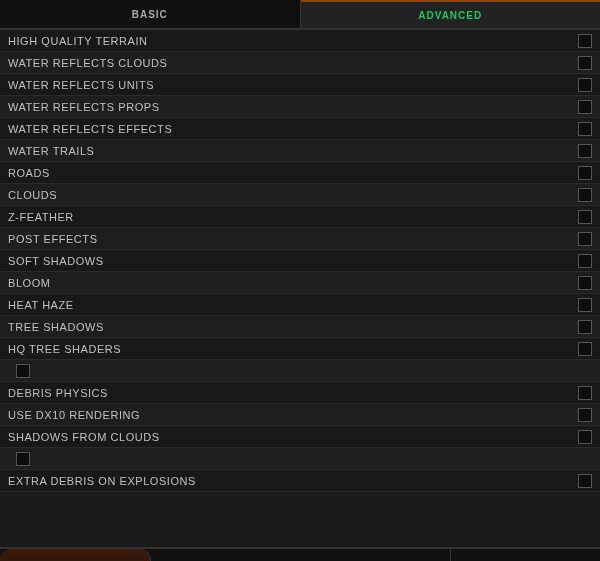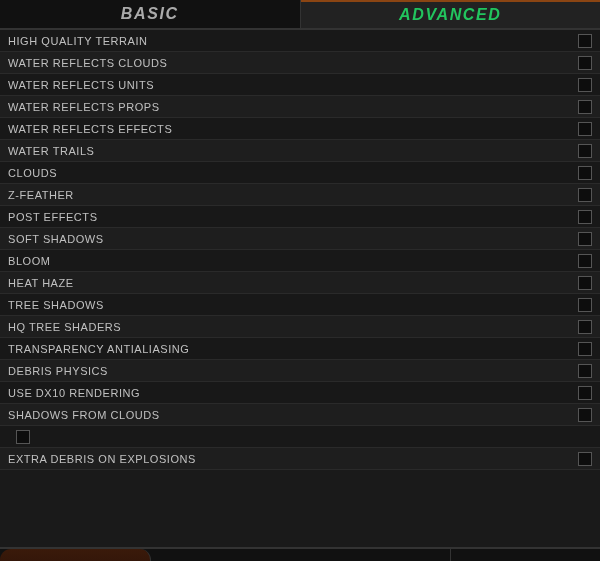--- a/index.html
+++ b/index.html
@@ -20,26 +20,25 @@
       background: #111;
       border-bottom: 2px solid #333;
       height: 30px;
     }
     .tab {
       flex: 1;
       display: flex;
       align-items: center;
       justify-content: center;
       cursor: pointer;
-      font-size: 16px;
+      font-size: 10px;
       font-weight: bold;
       letter-spacing: 0.1em;
       color: #aaa;
       border-right: 1px solid #333;
-      font-style: italic;
     }
     .tab.active {
       background: #222;
       color: #22c55e;
       border-top: 2px solid #8b4513;
     }
     .tab:last-child { border-right: none; }
 
     
     .settings-area {
@@ -159,20 +158,24 @@
       </div>
       <div class="setting-row">
         <span class="setting-label">WATER REFLECTS EFFECTS</span>
         <div class="setting-checkbox"></div>
       </div>
       <div class="setting-row">
         <span class="setting-label">WATER TRAILS</span>
         <div class="setting-checkbox"></div>
       </div>
       <div class="setting-row">
+        <span class="setting-label">ROADS</span>
+        <div class="setting-checkbox"></div>
+      </div>
+      <div class="setting-row">
         <span class="setting-label">CLOUDS</span>
         <div class="setting-checkbox"></div>
       </div>
       <div class="setting-row">
         <span class="setting-label">Z-FEATHER</span>
         <div class="setting-checkbox"></div>
       </div>
       <div class="setting-row">
         <span class="setting-label">POST EFFECTS</span>
         <div class="setting-checkbox"></div>
@@ -191,21 +194,20 @@
       </div>
       <div class="setting-row">
         <span class="setting-label">TREE SHADOWS</span>
         <div class="setting-checkbox"></div>
       </div>
       <div class="setting-row">
         <span class="setting-label">HQ TREE SHADERS</span>
         <div class="setting-checkbox"></div>
       </div>
       <div class="setting-row">
-        <span class="setting-label">TRANSPARENCY ANTIALIASING</span>
         <div class="setting-checkbox"></div>
       </div>
       <div class="setting-row">
         <span class="setting-label">DEBRIS PHYSICS</span>
         <div class="setting-checkbox"></div>
       </div>
       <div class="setting-row">
         <span class="setting-label">USE DX10 RENDERING</span>
         <div class="setting-checkbox"></div>
       </div>

